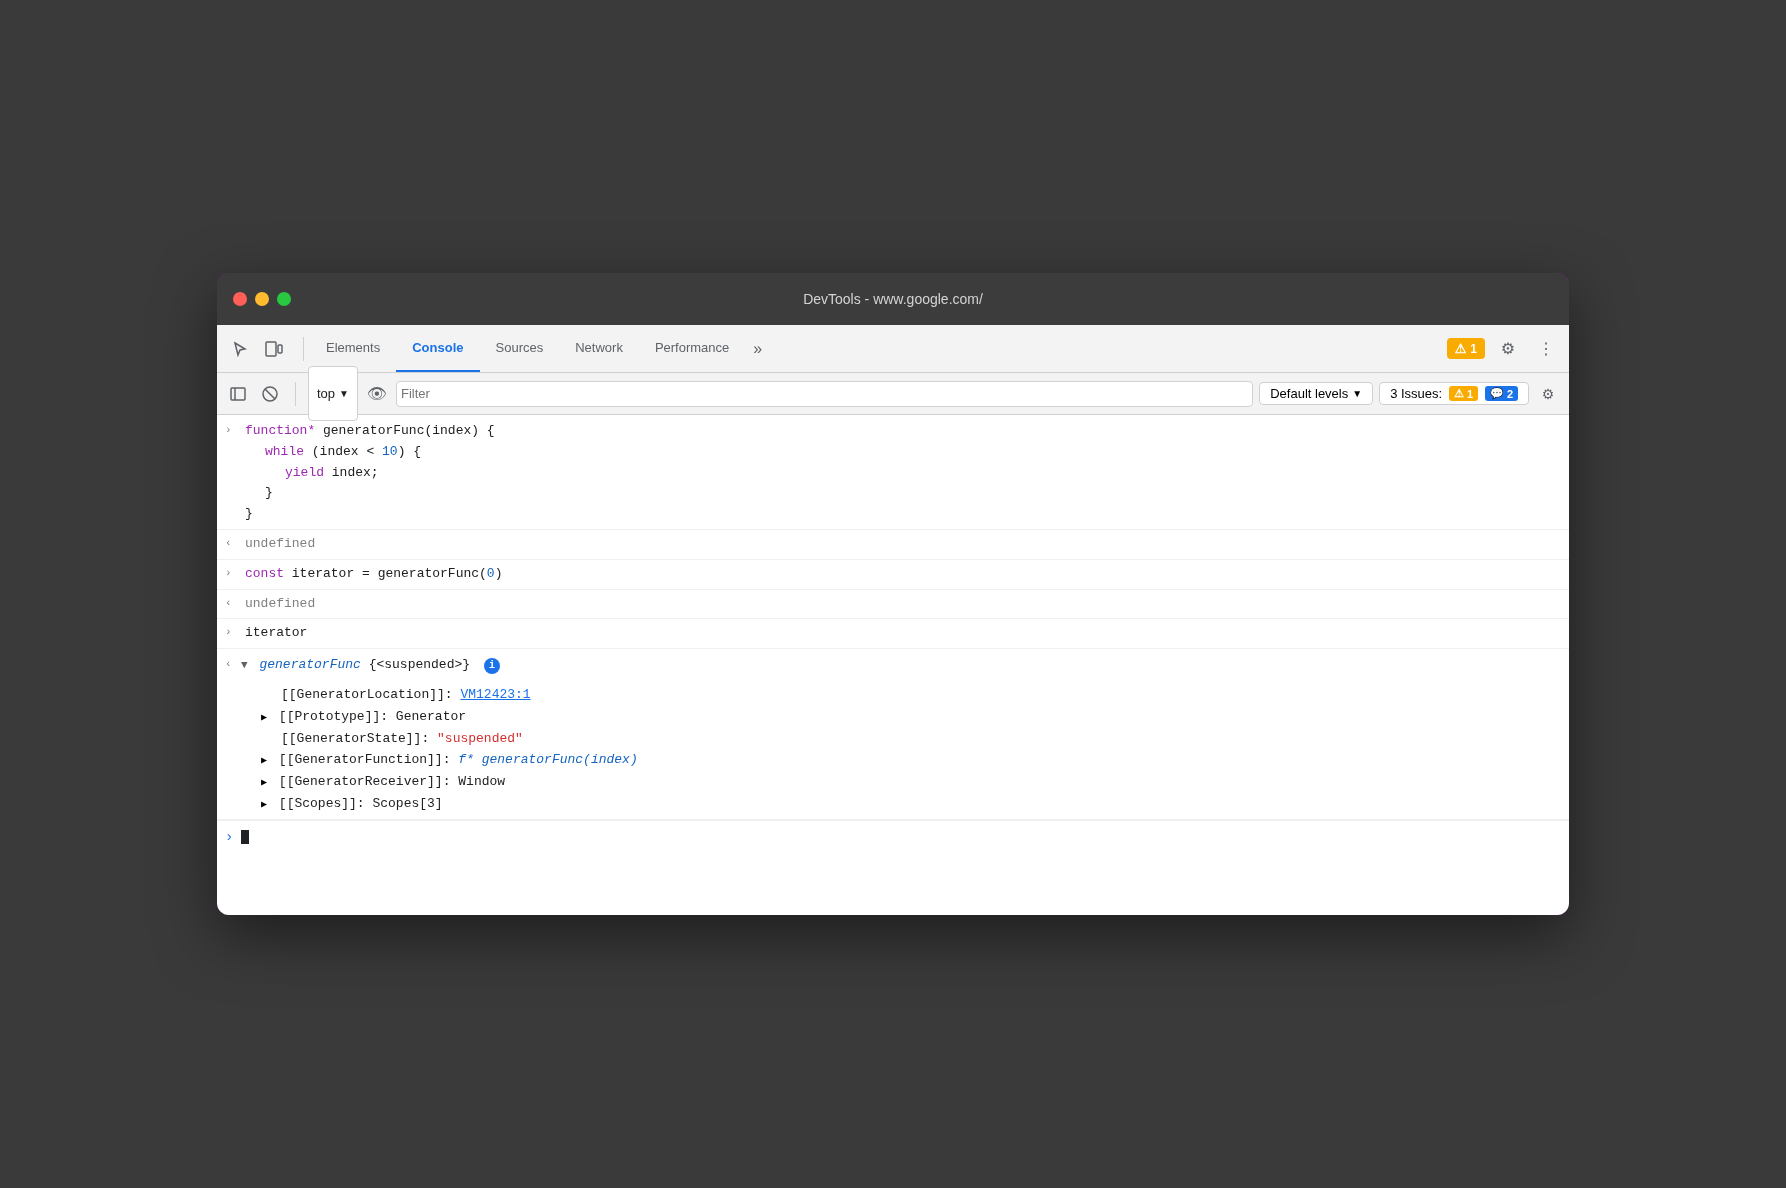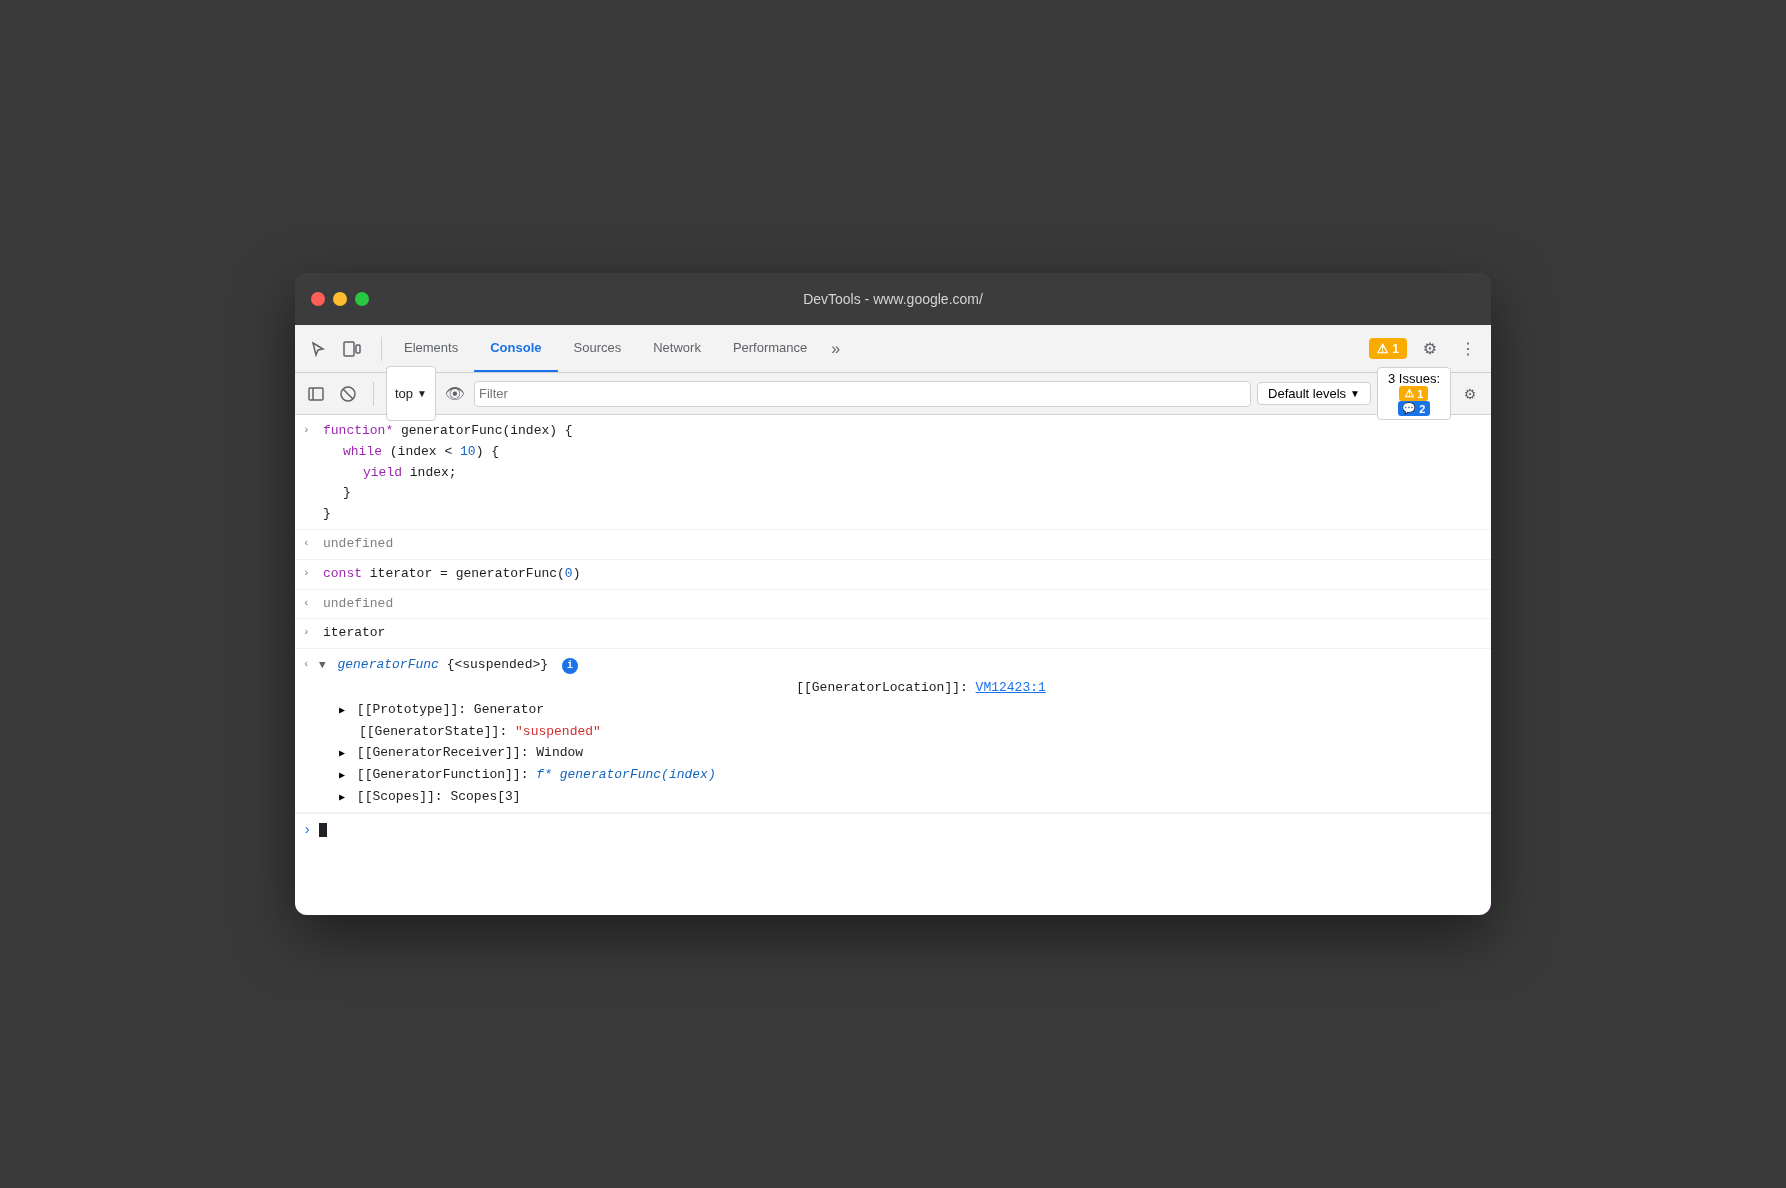--- a/index.html
+++ b/index.html
@@ -5,21 +5,21 @@
     * { box-sizing: border-box; margin: 0; padding: 0; }
     body {
       background: #3a3a3a;
       display: flex;
       justify-content: center;
       align-items: center;
       min-height: 100vh;
       font-family: -apple-system, BlinkMacSystemFont, 'Segoe UI', sans-serif;
     }
     .devtools-window {
-      width: 1196px;
+      width: 1352px;
       background: #a21caf;
       border-radius: 12px;
       overflow: hidden;
       box-shadow: 0 20px 60px rgba(0,0,0,0.5);
     }
     .title-bar {
       background: #3c3c3c;
       display: flex;
       align-items: center;
       padding: 0 16px;
@@ -194,28 +194,27 @@
       border: 1px solid #d0d0d0;
       border-radius: 4px;
       background: white;
       cursor: pointer;
       font-size: 13px;
       white-space: nowrap;
     }
     .issues-badge {
       display: flex;
       align-items: center;
-      gap: 0;
+      gap: 7px;
       padding: 3px 10px;
       border: 1px solid #d0d0d0;
       border-radius: 4px;
       background: white;
       font-size: 13px;
       cursor: pointer;
-      flex-direction: column;
     }
     .issue-warning {
       display: flex;
       align-items: center;
       gap: 3px;
       background: #f9ab00;
       color: white;
       padding: 1px 5px;
       border-radius: 3px;
       font-size: 11px;
@@ -453,43 +452,43 @@
 
     <div class="console-entry" style="align-items:flex-start; padding-top: 6px;">
       <span class="entry-arrow text-muted" style="margin-right:2px;">‹</span>
       <div class="entry-content">
         <div>
           <span style="color:#5f6368; font-size:11px; margin-right:4px; cursor:pointer;">▼</span>
           <span class="text-italic-blue">generatorFunc</span>
           <span class="text-normal"> {&lt;suspended&gt;}</span>
           <span class="info-badge">i</span>
         </div>
-        <div class="indent2" style="margin-top:2px;text-align:center;">
+        <div class="indent2" style="margin-top:9px;">
           <span class="text-normal">[[GeneratorLocation]]: </span>
           <span class="text-link">VM12423:1</span>
         </div>
         <div class="indent1" style="margin-top:1px;">
           <span style="font-size:10px; margin-right:4px; cursor:pointer;">▶</span>
           <span class="text-normal">[[Prototype]]: Generator</span>
         </div>
         <div class="indent2" style="margin-top:1px;">
           <span class="text-normal">[[GeneratorState]]: </span>
           <span class="text-red">"suspended"</span>
-        </div>
-        <div class="indent1" style="margin-top:1px;">
-          <span style="font-size:10px; margin-right:4px; cursor:pointer;">▶</span>
-          <span class="text-normal">[[GeneratorReceiver]]: Window</span>
         </div>
         <div class="indent1" style="margin-top:1px;">
           <span style="font-size:10px; margin-right:4px; cursor:pointer;">▶</span>
           <span class="text-normal">[[GeneratorFunction]]: </span>
           <span class="text-italic-blue">f* generatorFunc(index)</span>
         </div>
         <div class="indent1" style="margin-top:1px;">
           <span style="font-size:10px; margin-right:4px; cursor:pointer;">▶</span>
+          <span class="text-normal">[[GeneratorReceiver]]: Window</span>
+        </div>
+        <div class="indent1" style="margin-top:1px;">
+          <span style="font-size:10px; margin-right:4px; cursor:pointer;">▶</span>
           <span class="text-normal">[[Scopes]]: Scopes[3]</span>
         </div>
       </div>
     </div>
 
     <div class="input-line">
       <span class="input-arrow">›</span>
       <div class="input-cursor"></div>
     </div>
 

